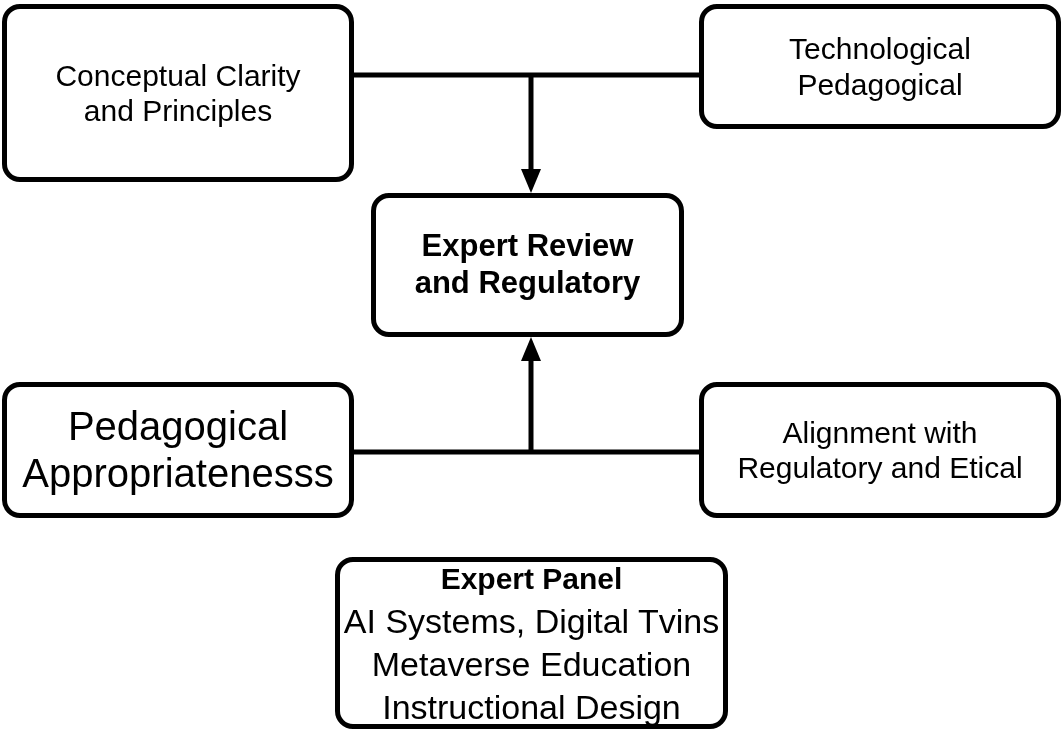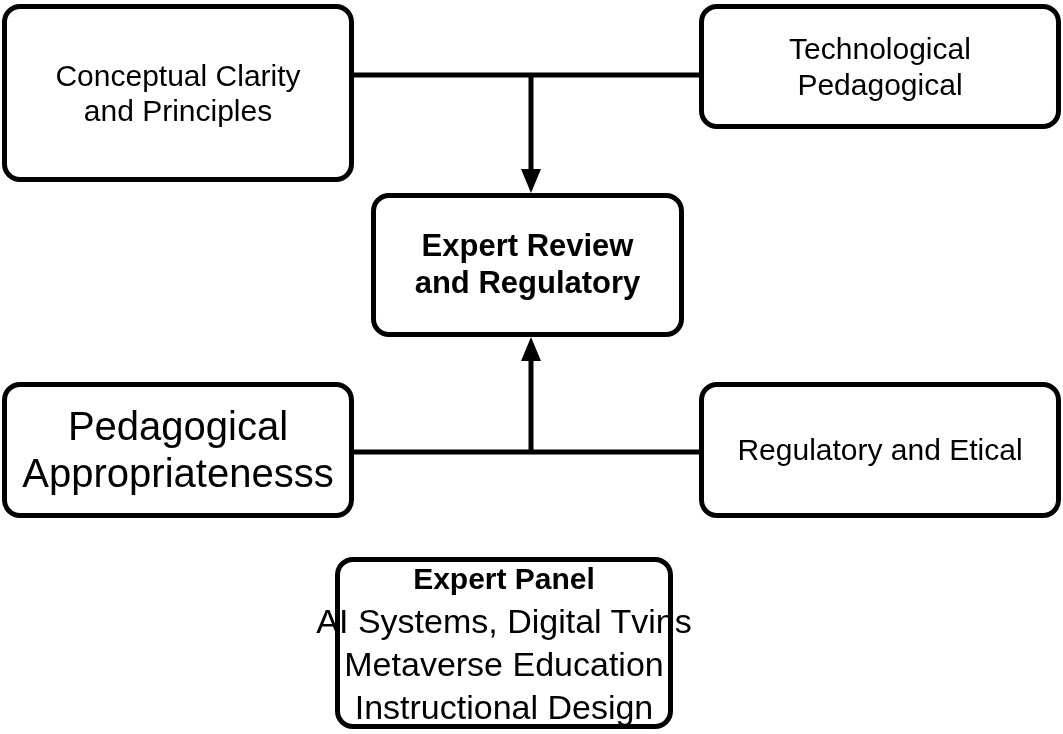--- a/index.html
+++ b/index.html
@@ -58,21 +58,21 @@
     left: 2px; top: 382px; width: 352px; height: 136px;
     font-size: 40px; font-weight: 400;
   }
   
   #node-alignment-regulatory {
     left: 699px; top: 382px; width: 362px; height: 136px;
     font-size: 30px; font-weight: 400;
   }
   
   #node-expert-panel {
-    left: 335px; top: 557px; width: 338px; height: 172px;
+    left: 335px; top: 557px; width: 393px; height: 172px;
     padding-top: 4px;
   }
   #node-expert-panel .panel-title {
     font-size: 30px; font-weight: 700; margin-bottom: 4px;
   }
   #node-expert-panel .panel-member {
     font-size: 34px; font-weight: 400; line-height: 1.26;
   }
 </style>
 </head>
@@ -109,20 +109,21 @@
     <span class="line">Expert Review</span>
     <span class="line">and Regulatory</span>
   </div>
 
   <div class="node" id="node-pedagogical-appropriateness">
     <span class="line">Pedagogical</span>
     <span class="line">Appropriatenesss</span>
   </div>
 
   <div class="node" id="node-alignment-regulatory">
+    <span class="line">Alignment with</span>
     <span class="line">Regulatory and Etical</span>
   </div>
 
   <div class="node" id="node-expert-panel">
     <span class="line panel-title">Expert Panel</span>
     <span class="line panel-member">AI Systems, Digital Tvins</span>
     <span class="line panel-member">Metaverse Education</span>
     <span class="line panel-member">Instructional Design</span>
   </div>
 

